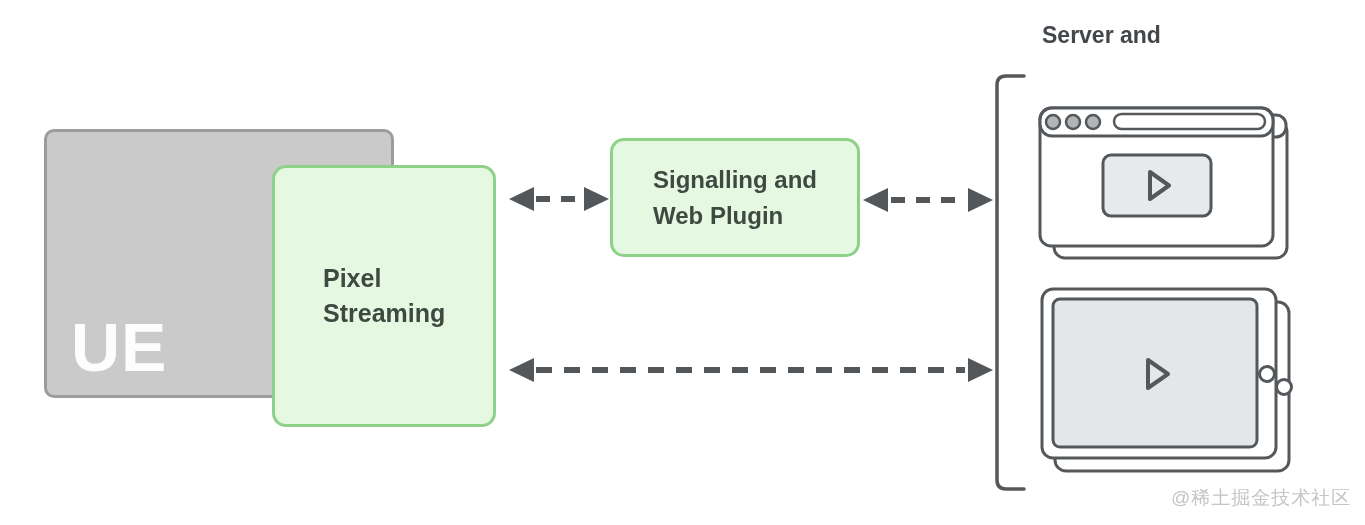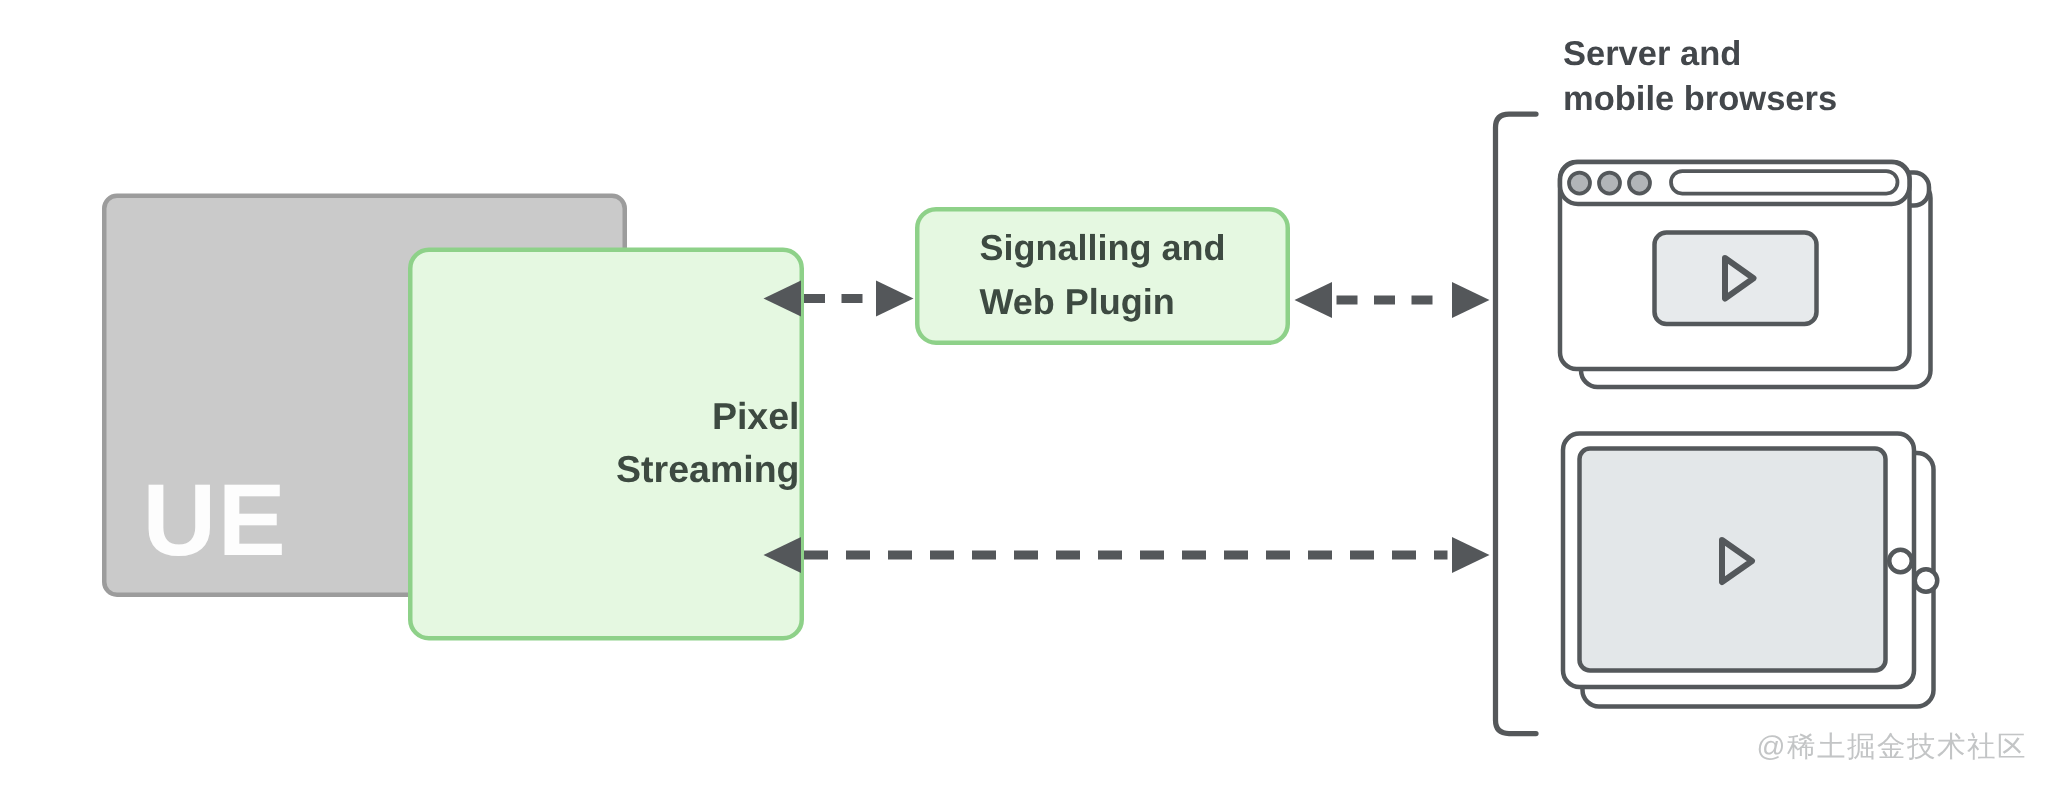--- a/index.html
+++ b/index.html
@@ -3,35 +3,35 @@
 <meta charset="utf-8">
 <style>
   html,body{margin:0;padding:0;background:#ffffff;}
   .canvas{
     position:relative;width:1365px;height:525px;background:#ffffff;overflow:hidden;
     font-family:"Liberation Sans","DejaVu Sans",sans-serif;
   }
   .node{position:absolute;box-sizing:border-box;}
   
   .ue-box{
-    left:68px;top:129px;width:350px;height:269px;
+    left:44px;top:129px;width:350px;height:269px;
     background:#cacaca;border:3px solid #9c9c9c;border-radius:10px;z-index:1;
   }
   .ue-label{
     position:absolute;left:24px;bottom:14px;
     font-size:68px;font-weight:bold;color:#fdfdfd;line-height:1;letter-spacing:1px;
   }
   
   .green-box{
     background:#e5f8e1;border:3px solid #8ed189;border-radius:14px;
     display:flex;flex-direction:column;justify-content:center;
     color:#3d4a41;font-weight:bold;z-index:2;
   }
-  .plugin-box{left:272px;top:165px;width:264px;height:262px;padding-left:48px;font-size:25px;line-height:35px;align-items:flex-end;}
-  .signal-box{left:610px;top:138px;width:250px;height:92px;padding-left:40px;font-size:24px;line-height:36px;}
+  .plugin-box{left:272px;top:165px;width:224px;height:262px;padding-left:48px;font-size:25px;line-height:35px;}
+  .signal-box{left:610px;top:138px;width:250px;height:119px;padding-left:40px;font-size:24px;line-height:36px;}
   .line{display:block;}
   
   .group-title{
     left:1042px;top:20px;font-size:23px;line-height:30px;font-weight:bold;color:#43474b;z-index:2;
   }
   
   .browser-icon{left:1038px;top:105px;width:256px;height:160px;z-index:2;}
   .tablet-icon{left:1038px;top:285px;width:256px;height:192px;z-index:2;}
   
   .watermark{
@@ -54,21 +54,20 @@
     <span class="line">Streaming</span>
   </div>
 
   <div class="node green-box signal-box">
     <span class="line">Signalling and</span>
     <span class="line">Web Plugin</span>
   </div>
 
   <div class="node group-title">
     <span class="line">Server and</span>
-    <span class="line">mobile browsers</span>
   </div>
 
   <div class="node browser-icon">
     <svg width="256" height="160" viewBox="0 0 256 160">
       <g stroke="#54585b" fill="#ffffff" stroke-width="3">
         <rect x="16" y="16" width="233" height="137" rx="11"></rect>
         <rect x="226" y="10" width="22" height="22" rx="10"></rect>
         <rect x="2" y="3" width="233" height="138" rx="11"></rect>
         <rect x="2" y="3" width="233" height="28" rx="12"></rect>
         <circle cx="15" cy="17" r="7" fill="#b2b5b8" stroke-width="2.5"></circle>

